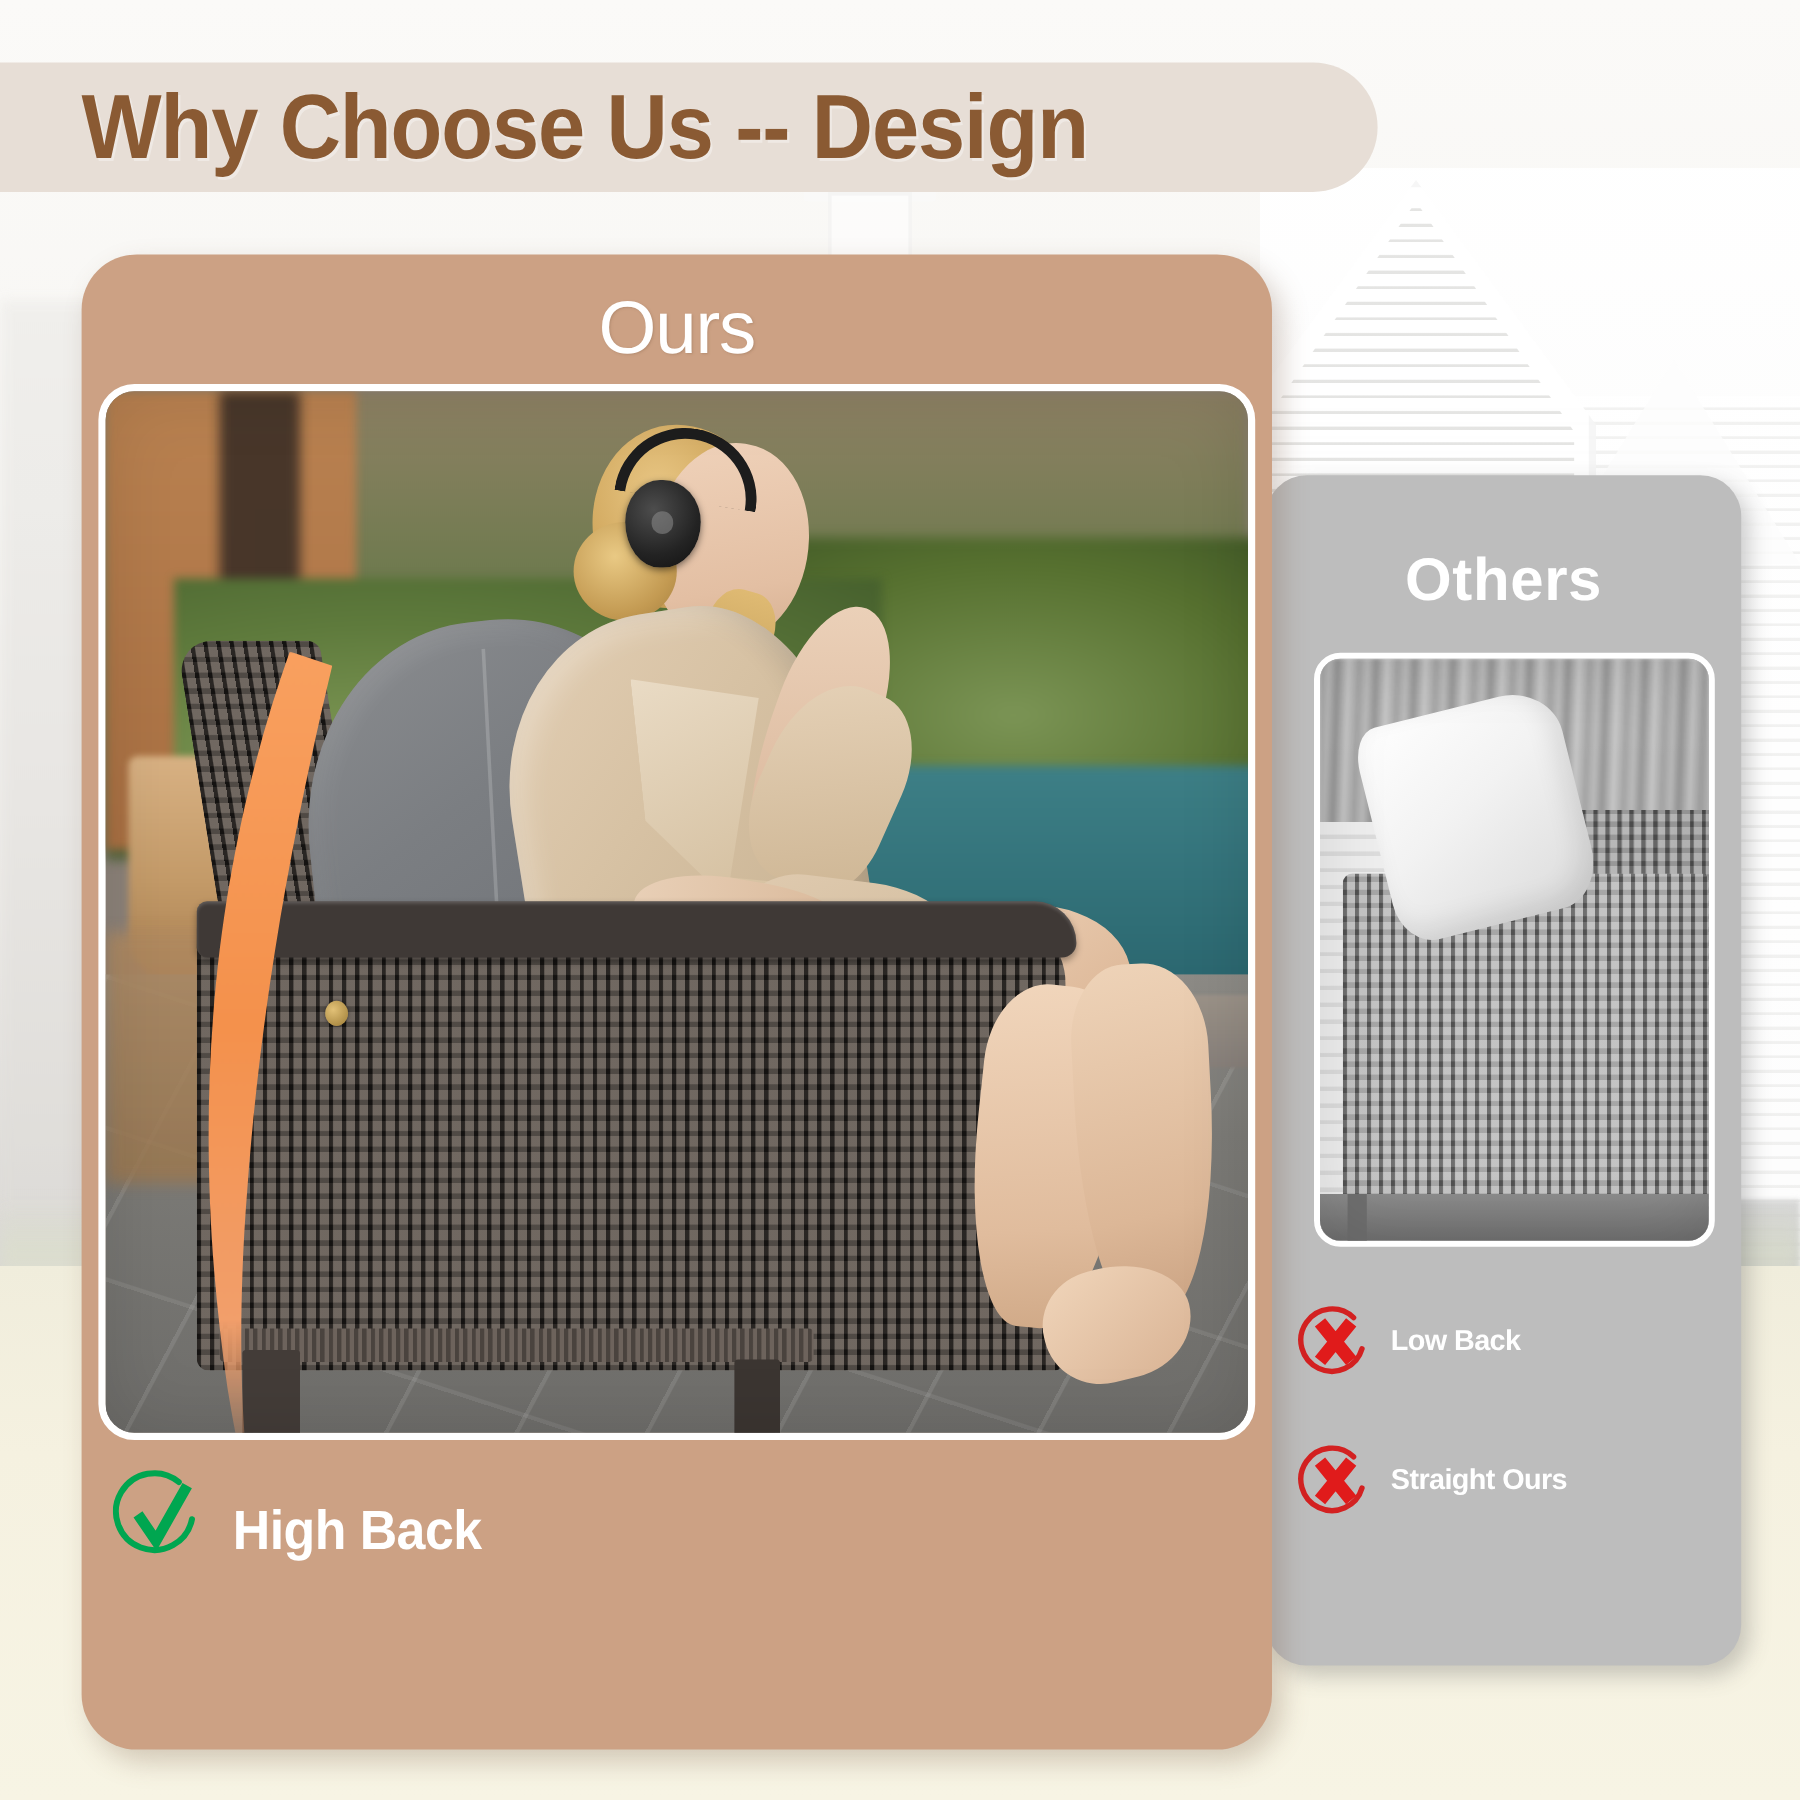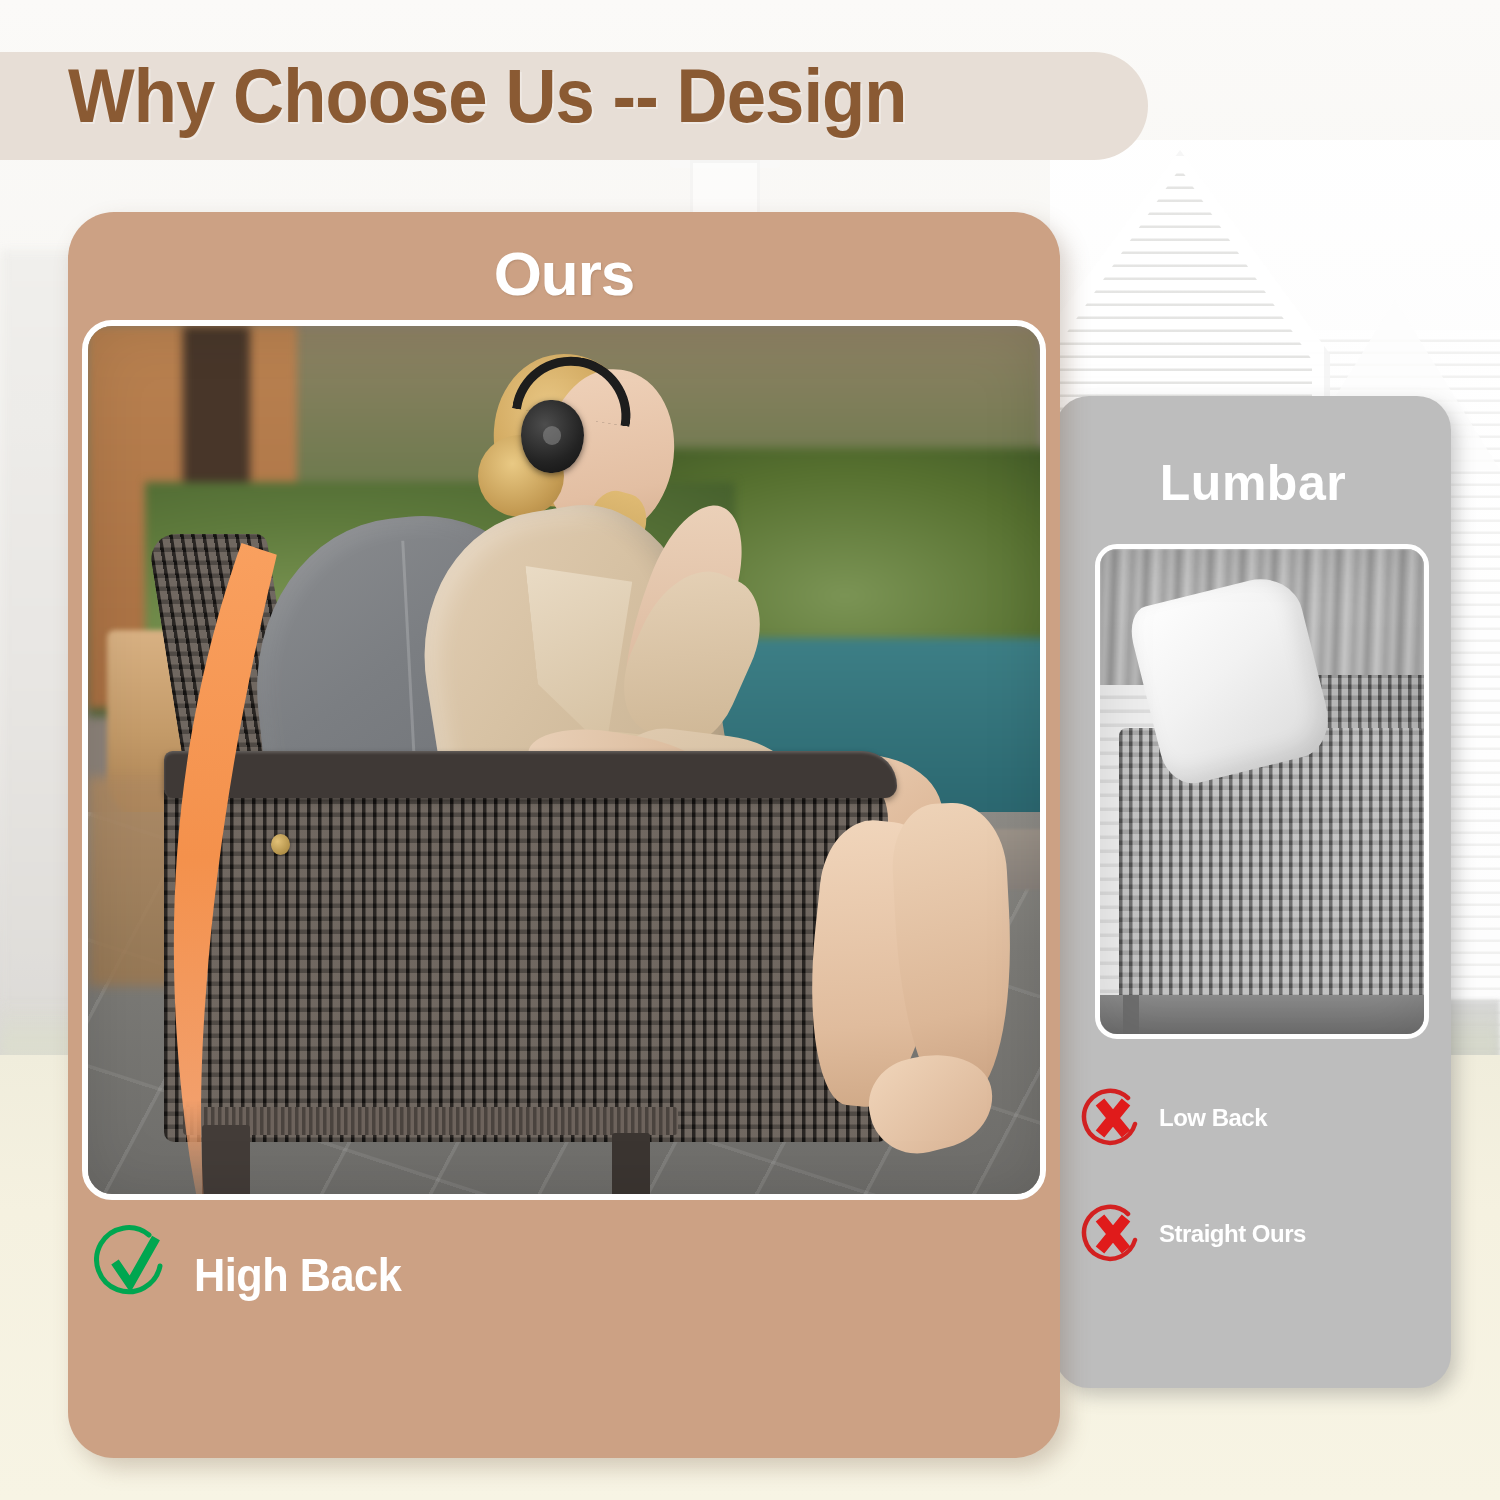--- a/index.html
+++ b/index.html
@@ -69,21 +69,21 @@
     position:absolute; left:1055px; top:1000px; width:445px; height:70px;
     background:linear-gradient(180deg,#cfcfcf 0%,#bdbdbd 100%);
     filter:blur(2px); opacity:.8;
   }
 
   
   #title-banner {
     position:absolute; left:0; top:52px; width:1148px; height:108px;
     background:#e7ded6;
     border-radius:0 62px 62px 0;
-    display:flex; 
+    display:flex; align-items:center;
   }
   #title-text {
     margin-left:68px;
     font-size:76px;
     font-weight:bold;
     color:#8a5a33;
     letter-spacing:-1px;
     transform:scaleX(.93);
     transform-origin:left center;
     white-space:nowrap;
@@ -120,21 +120,21 @@
   
   #ours-panel {
     position:absolute; left:68px; top:212px; width:992px; height:1246px;
     background:#cca184;
     border-radius:46px;
     box-shadow:8px 10px 22px rgba(120,90,70,.28);
   }
   #ours-title {
     position:absolute; left:0; right:0; top:26px;
     text-align:center;
-    font-size:62px; font-weight:bold; color:#ffffff;
+    font-size:62px; font-weight:normal; color:#ffffff;
     letter-spacing:-1px;
     text-shadow:1px 1px 2px rgba(140,105,80,.35);
   }
   #ours-photo {
     position:absolute; left:14px; top:108px; width:964px; height:880px;
     border:6px solid #ffffff;
     border-radius:30px;
     overflow:hidden;
     background:#8c8279;
   }
@@ -392,21 +392,21 @@
   <div class="bg-porch"></div>
   <div class="bg-grass"></div>
   <div class="bg-ground"></div>
 </div>
 
 <div id="title-banner">
   <div id="title-text">Why Choose Us -- Design</div>
 </div>
 
 <div id="others-panel">
-  <div id="others-title">Lumbar</div>
+  <div id="others-title">Others</div>
 
   <div id="others-photo">
     <div class="scene">
       <div class="g-wall"></div>
       <div class="g-stone"></div>
       <div class="g-siding"></div>
       <div class="g-sofaback"></div>
       <div class="g-sofa"></div>
       <div class="g-cushion"></div>
       <div class="g-floor"></div>

